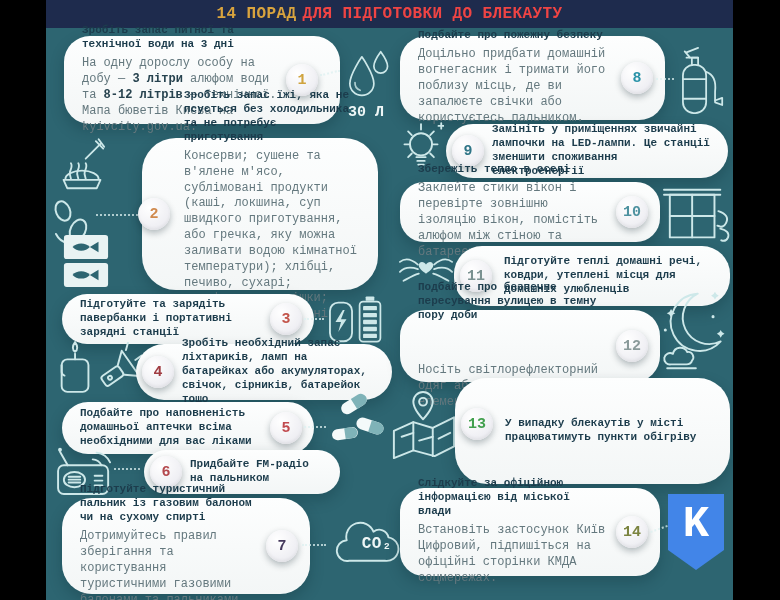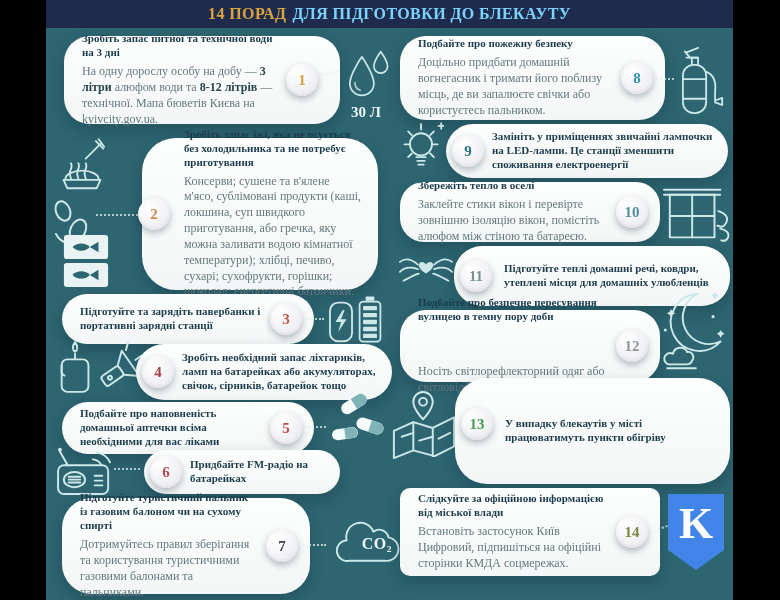--- a/index.html
+++ b/index.html
@@ -1,21 +1,21 @@
 <!DOCTYPE html>
 <html><head>
 <meta charset="utf-8">
 <style>
   html,body{margin:0;padding:0;background:#000;}
   .stage{position:relative;width:780px;height:600px;background:#000;overflow:hidden;
-         font-family:Liberation Serif, serif;}
+         font-family:Liberation Mono, monospace;}
   .content{position:absolute;left:46px;top:0;width:687px;height:600px;background:#2d6571;}
   .header{position:absolute;left:0;top:0;width:100%;height:28px;background:#1e2b4d;
           display:flex;align-items:center;justify-content:center;gap:6px;}
-  .header span{font-weight:800;font-size:16px;letter-spacing:.4px;color:#7dd3fc;}
+  .header span{font-weight:800;font-size:16px;letter-spacing:.4px;color:#ef4444;}
   .header .hl{color:#d9a43e;}
   .card{position:absolute;background:linear-gradient(#fdfefe,#f3f6f6);
         box-shadow:0 6px 14px rgba(8,34,44,.25);
         display:flex;flex-direction:column;justify-content:center;box-sizing:border-box;}
   .card-title{font-weight:700;color:#1c3c4c;font-size:11px;line-height:1.27;}
   .card-body{color:#64787e;font-size:12px;line-height:1.32;margin-top:4px;}
   .card-body b{color:#27434f;font-weight:700;}
   .badge{position:absolute;width:32px;height:32px;border-radius:50%;top:50%;transform:translateY(-50%);
          background:radial-gradient(circle at 35% 30%,#ffffff 0%,#ededf2 75%,#e2e2e9 100%);
          box-shadow:0 3px 7px rgba(10,30,40,.3), inset 0 -2px 3px rgba(0,0,0,.05);
@@ -185,21 +185,21 @@
           <path d="M13 34 h12 M13 37 h12 M13 40 h12"></path>
           <path d="M40 33 h8 M40 38 h8 M40 43 h8"></path>
           <path d="M12 22 L4 8"></path>
           <circle class="fl" cx="4" cy="6" r="2"></circle>
           <path d="M38 16 a11 11 0 0 1 9 6"></path>
           <path d="M42 9 a18 18 0 0 1 14 10"></path>
         </svg>
   </div>
   <div class="conn" style="left:68px;top:468px;width:26px;"></div>
   <div class="card c6" style="left:98px;top:450px;width:196px;height:44px;border-radius:22px;padding:6px 12px 6px 46px;">
-    <div class="card-title">Придбайте FM-радіо на батарейках</div>
+    <div class="card-title">Придбайте FM-радіо на пальником</div>
     <div class="badge bl">
           <span style="color: rgb(180, 73, 78);">6</span>
         </div>
   </div>
 
   <div class="card c7" style="left:16px;top:498px;width:248px;height:96px;border-radius:30px;padding:10px 52px 10px 18px;align-items:center;">
     <div class="card-title">Підготуйте туристичний пальник із газовим балоном чи на сухому спирті</div>
     <div class="card-body">Дотримуйтесь правил зберігання та користування туристичними газовими балонами та пальниками.</div>
     <div class="badge br">
           <span style="color: rgb(69, 57, 92);">7</span>
@@ -308,21 +308,21 @@
           <path d="M12 48 L24 44 M30 52 L44 48 M50 50 L62 44"></path>
         </svg>
   </div>
   <div class="card c13" style="left:409px;top:378px;width:275px;height:106px;border-radius:32px;padding:8px 16px 8px 50px;">
     <div class="card-title">У випадку блекаутів у місті працюватимуть пункти обігріву</div>
     <div class="badge" style="left:6px;right:auto;">
           <span style="color: rgb(67, 160, 79);">13</span>
         </div>
   </div>
 
-  <div class="card c14" style="left:354px;top:488px;width:260px;height:88px;border-radius:10px;padding:10px 52px 10px 18px;">
+  <div class="card c14" style="left:354px;top:488px;width:260px;height:88px;border-radius:24px;padding:10px 52px 10px 18px;">
     <div class="card-title">Слідкуйте за офіційною інформацією від міської влади</div>
     <div class="card-body">Встановіть застосунок Київ Цифровий, підпишіться на офіційні сторінки КМДА соцмережах.</div>
     <div class="badge br">
           <span style="color: rgb(123, 132, 64);">14</span>
         </div>
   </div>
   <div class="conn" style="left:604px;top:528px;width:18px;transform:rotate(-20deg);"></div>
   <div class="icon" style="left:620px;top:492px;width:60px;height:82px;">
     <svg viewBox="0 0 60 82">
           <polygon points="2,2 58,2 58,58 30,78 2,58" fill="#4285e8" stroke="none"></polygon>

